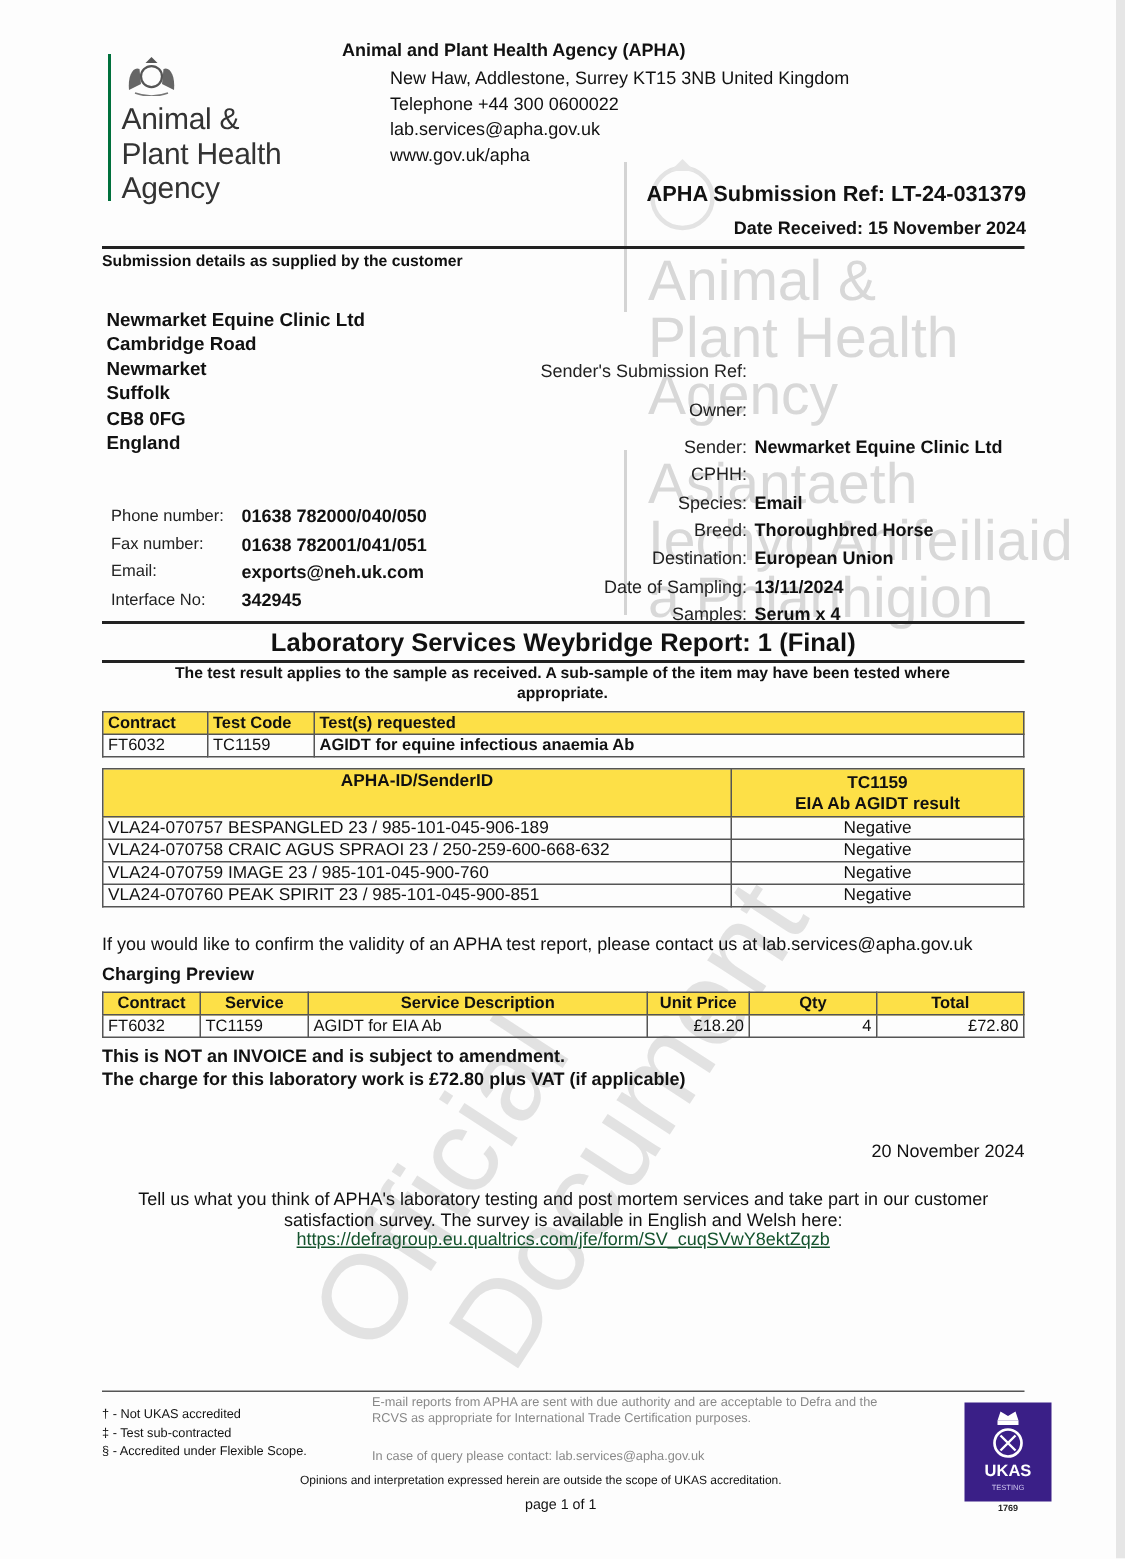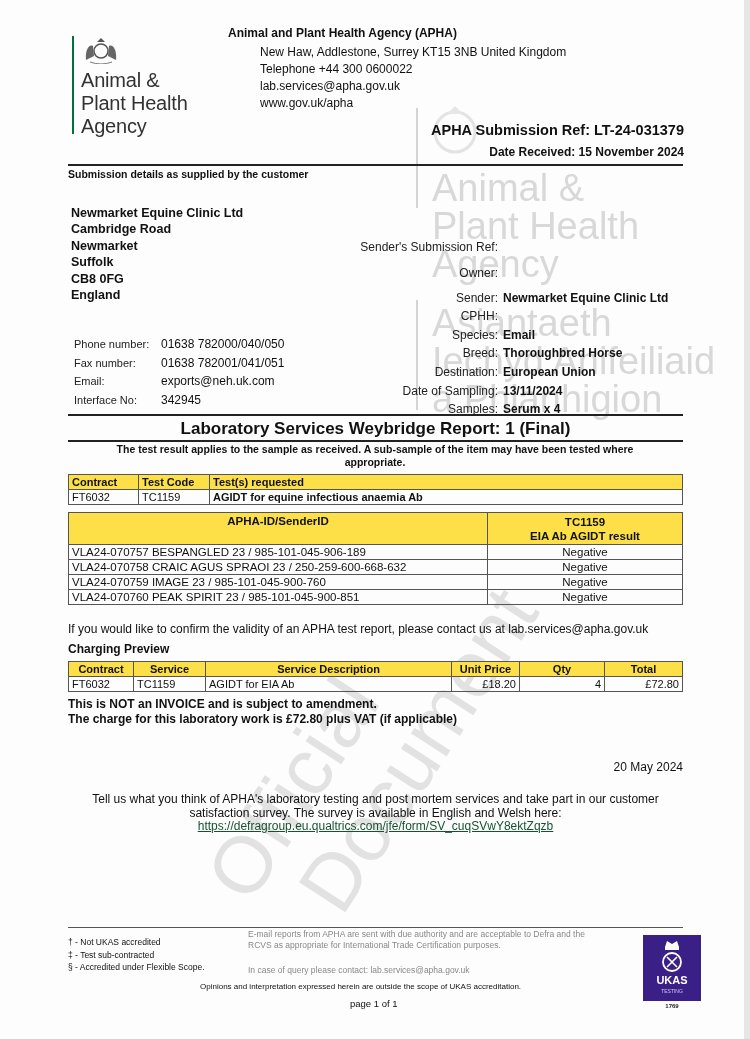--- a/index.html
+++ b/index.html
@@ -25,21 +25,21 @@
   
   .wm-bar { position: absolute; left: 416px; width: 2px; background: #d4d4d4; }
   .wm-text { position: absolute; color: #d8d8d8; font-size: 38px; line-height: 40px; white-space: nowrap; }
   .diag { position: absolute; left: 170px; top: 660px; color: #e2e2e2; font-size: 80px; line-height: 84px; transform: rotate(-57deg); transform-origin: center; white-space: nowrap; font-weight: normal; }
 
   .section-label { left: 68px; top: 168px; font-size: 10.5px; font-weight: bold; }
   .addr { left: 71px; top: 205px; font-size: 12.5px; font-weight: bold; line-height: 16.4px; }
   .contact { left: 72px; top: 334px; font-size: 11px; line-height: 16.5px; }
   .contact td { padding: 0; vertical-align: top; }
   .contact .k { width: 85px; color: #222; }
-  .contact .v { font-weight: normal; font-size: 12px; }
+  .contact .v { font-weight: bold; font-size: 12px; }
 
   .meta { position: absolute; left: 360px; top: 210px; font-size: 12px; margin-top: 28px; }
   .meta .row { display: flex; line-height: 18.6px; }
   .meta .k { width: 143px; text-align: right; color: #222; padding-right: 5px; }
   .meta .v { width: 180px; font-weight: bold; line-height: 14px; padding-top: 2px; }
 
   .report-title { left: 68px; width: 615px; top: 419px; font-size: 17px; font-weight: bold; text-align: center; }
   .disclaimer { left: 90px; width: 570px; top: 443px; font-size: 10.5px; font-weight: bold; text-align: center; line-height: 13px; }
 
   table.grid { position: absolute; border-collapse: collapse; font-size: 11px; }
@@ -242,39 +242,39 @@
   <div class="abs charging-label">Charging Preview</div>
 
   <table class="grid charges">
     <tbody>
         <tr>
       <th style="width:65px;">Contract</th>
       <th style="width:72px;">Service</th>
       <th>Service Description</th>
       <th style="width:68px;">Unit Price</th>
       <th style="width:85px;">Qty</th>
-      <th style="width:78px;">Total</th>
+      <th style="width:98px;">Total</th>
     </tr>
     <tr>
       <td>FT6032</td>
       <td>TC1159</td>
       <td>AGIDT for EIA Ab</td>
       <td class="n">£18.20</td>
       <td class="n">4</td>
       <td class="n">£72.80</td>
     </tr>
   </tbody>
     </table>
 
   <div class="abs not-invoice">
     <div>This is NOT an INVOICE and is subject to amendment.</div>
     <div>The charge for this laboratory work is £72.80 plus VAT (if applicable)</div>
   </div>
 
-  <div class="abs sig-date">20 May 2024</div>
+  <div class="abs sig-date">20 November 2024</div>
 
   <div class="abs survey">
     <div>Tell us what you think of APHA's laboratory testing and post mortem services and take part in our customer satisfaction survey. The survey is available in English and Welsh here:</div>
     <a>https://defragroup.eu.qualtrics.com/jfe/form/SV_cuqSVwY8ektZqzb</a>
   </div>
 
   <div class="foot-rule"></div>
   <div class="abs legend">
     <div>† - Not UKAS accredited</div>
     <div>‡ - Test sub-contracted</div>

